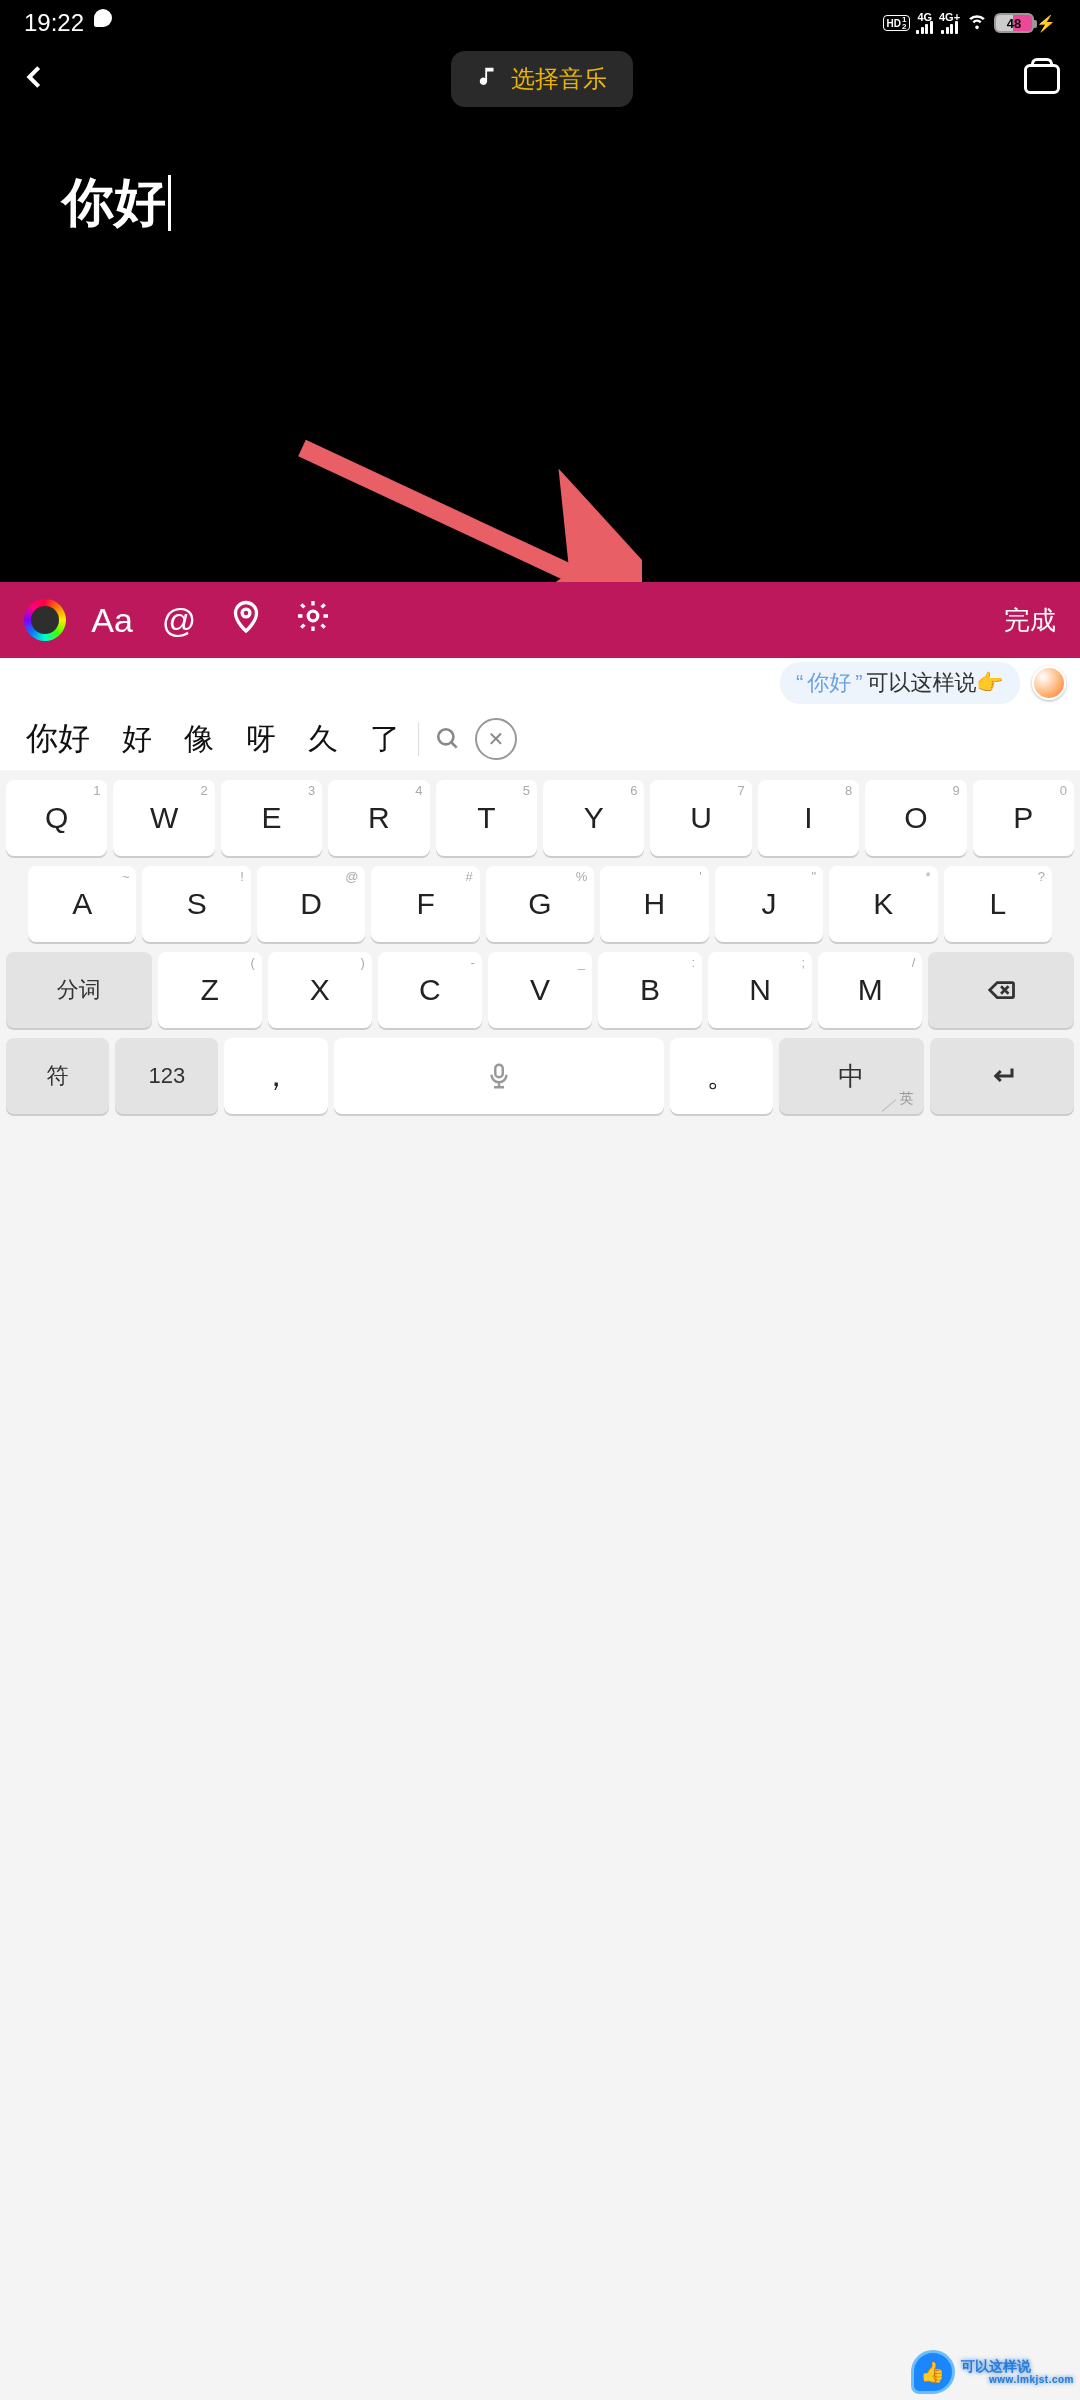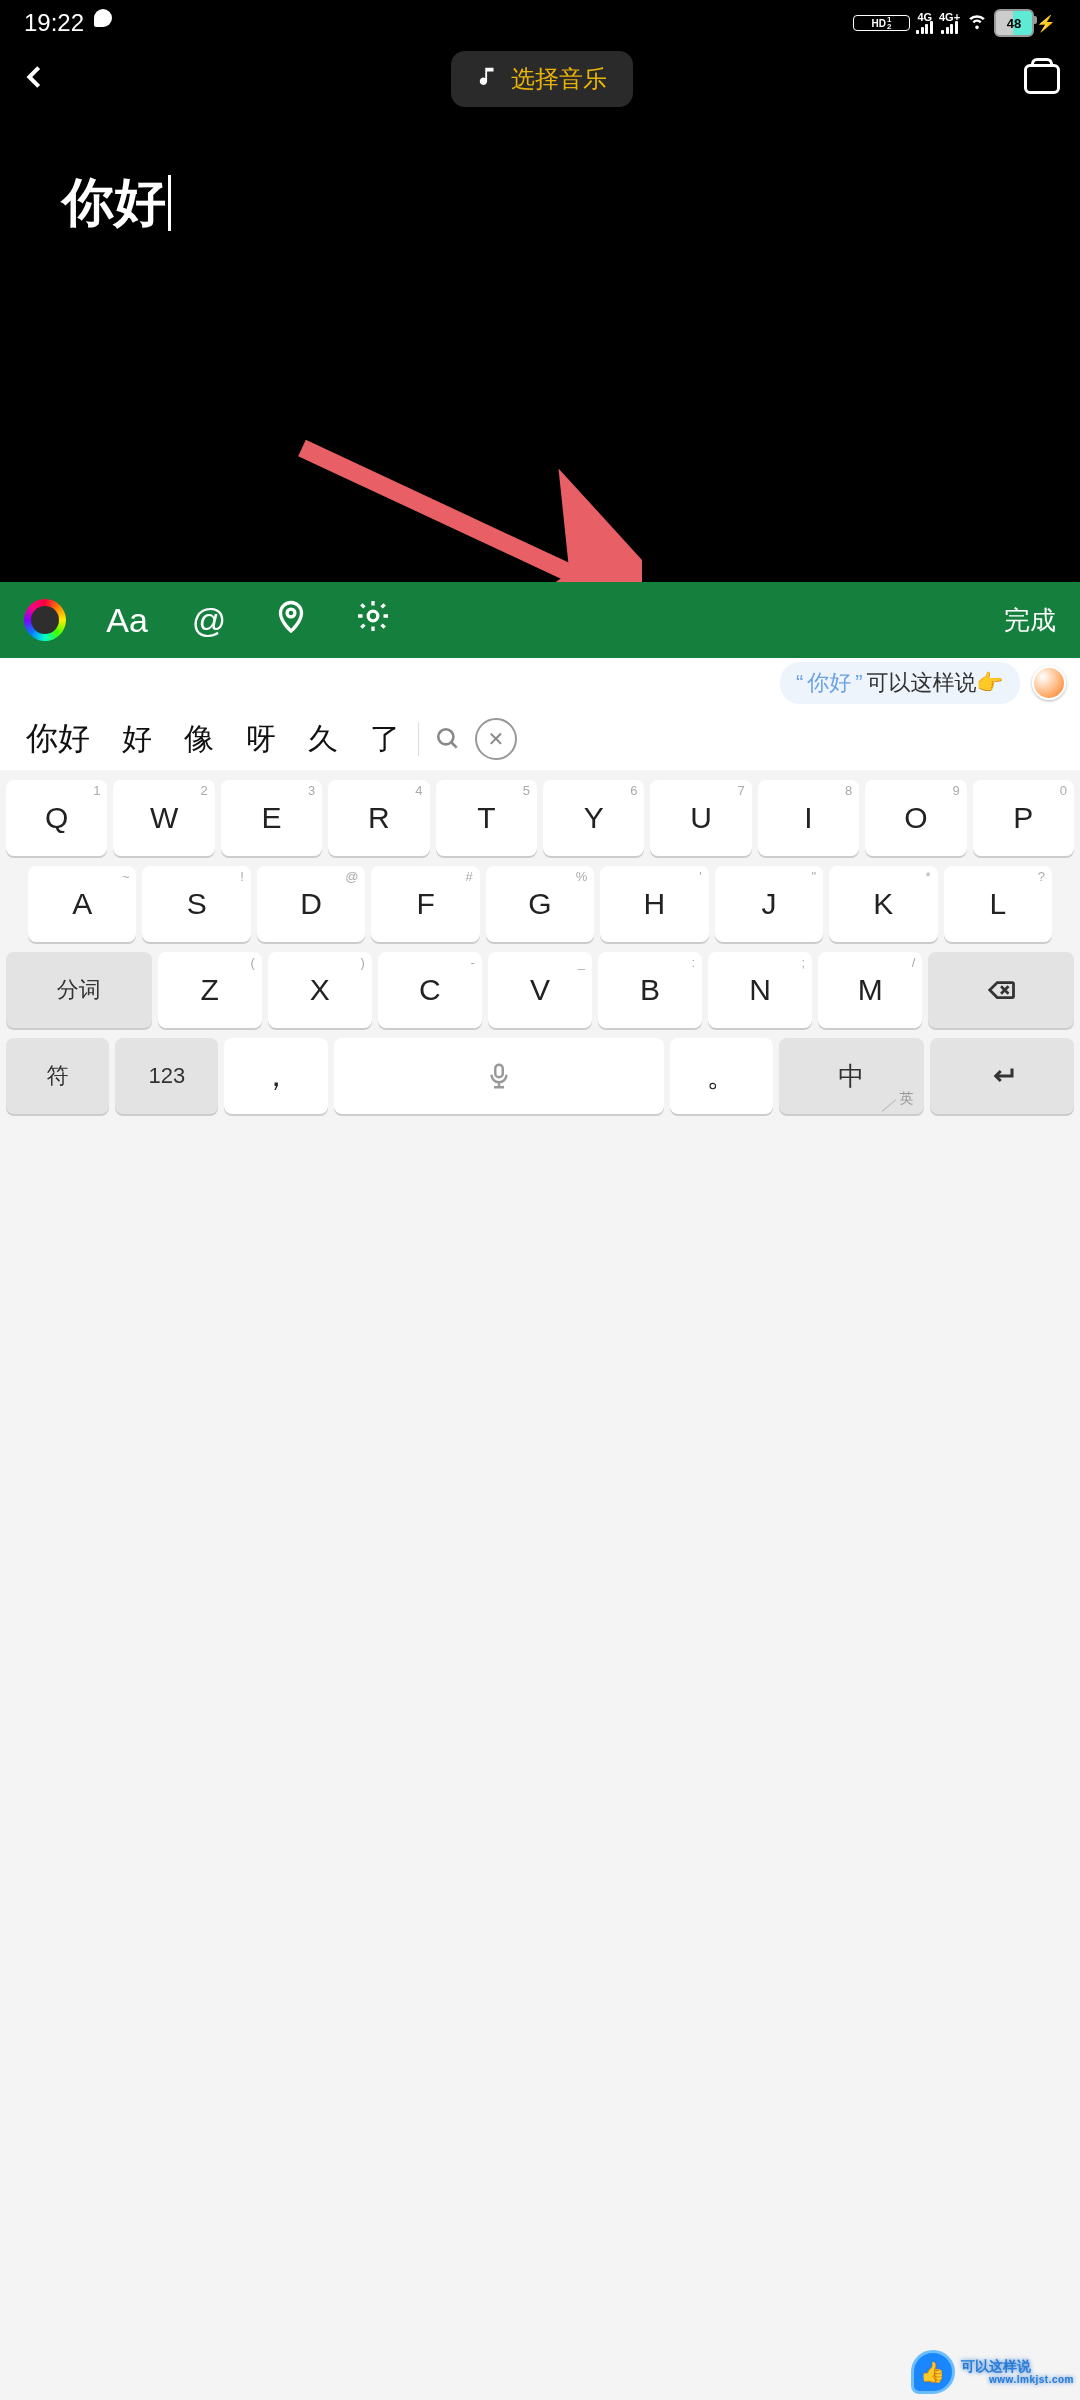--- a/index.html
+++ b/index.html
@@ -7,30 +7,30 @@
 
   
   .status-bar {
     position: absolute; top: 0; left: 0; right: 0; height: 46px;
     display: flex; align-items: center; justify-content: space-between;
     padding: 0 24px; color: #fff; font-size: 24px; font-weight: 500;
   }
   .status-left { display: flex; align-items: flex-start; gap: 10px; }
   .status-right { display: flex; align-items: center; gap: 6px; }
   .bubble-icon { width: 18px; height: 18px; background: #fff; border-radius: 50% 50% 50% 2px; }
-  .hd-badge { font-size: 10px; border: 1.5px solid #fff; border-radius: 4px; padding: 0 18px; font-weight: 700; display: flex; align-items: center; }
+  .hd-badge { font-size: 10px; border: 1.5px solid #fff; border-radius: 4px; padding: 0 3px; font-weight: 700; display: flex; align-items: center; }
   .hd-badge .sub { font-size: 8px; line-height: 7px; margin-left: 1px; display: flex; flex-direction: column; }
   .sig { font-size: 11px; font-weight: 700; display: flex; flex-direction: column; align-items: center; line-height: 9px; }
   .sig-bars { display: flex; gap: 1.5px; align-items: flex-end; height: 12px; }
   .sig-bars span { width: 3px; background: #fff; border-radius: 1px; }
   .sig-bars span:nth-child(1){height:4px} .sig-bars span:nth-child(2){height:7px}
   .sig-bars span:nth-child(3){height:10px} .sig-bars span:nth-child(4){height:13px}
   .wifi-icon svg { width: 22px; height: 22px; }
   .battery { display: flex; align-items: center; gap: 2px; }
-  .battery-body { width: 40px; height: 28px; border: 2px solid #999; border-radius: 6px; position: relative; background: #5eead4; }
+  .battery-body { width: 40px; height: 20px; border: 2px solid #999; border-radius: 6px; position: relative; background: #ec4899; }
   .battery-body::after { content: ""; position: absolute; right: -5px; top: 5px; width: 3px; height: 8px; background: #999; border-radius: 0 2px 2px 0; }
   .battery-fill { position: absolute; left: 0; top: 0; bottom: 0; width: 48%; background: #ccc; border-radius: 4px 0 0 4px; }
   .battery-text { position: absolute; inset: 0; display: flex; align-items: center; justify-content: center; font-size: 13px; font-weight: 700; color: #000; }
   .bolt { font-size: 16px; }
 
   
   .top-bar {
     position: absolute; top: 46px; left: 0; right: 0; height: 66px;
     display: flex; align-items: center; padding: 0 20px;
   }
@@ -52,22 +52,22 @@
 
   
   .arrow {
     position: absolute; top: 438px; left: 292px; width: 350px; height: 180px;
     pointer-events: none;
   }
 
   
   .edit-toolbar {
     position: absolute; top: 582px; left: 0; right: 0; height: 76px;
-    background: #15803d; display: flex; align-items: center;
-    padding: 0 24px; gap: 40px;
+    background: #be185d; display: flex; align-items: center;
+    padding: 0 24px; gap: 25px;
   }
   .color-ring {
     width: 42px; height: 42px; border-radius: 50%;
     background: conic-gradient(#ff0040,#ff8000,#ffee00,#40ff00,#00ffcc,#0080ff,#8000ff,#ff0080,#ff0040);
     display: flex; align-items: center; justify-content: center;
   }
   .color-ring::after { content: ""; width: 28px; height: 28px; background: #2e2e2e; border-radius: 50%; }
   .tool-icon { color: #fff; font-size: 34px; font-weight: 400; width: 42px; text-align: center; }
   .tool-icon svg { width: 36px; height: 36px; }
   .done { margin-left: auto; color: #fff; font-size: 26px; }

